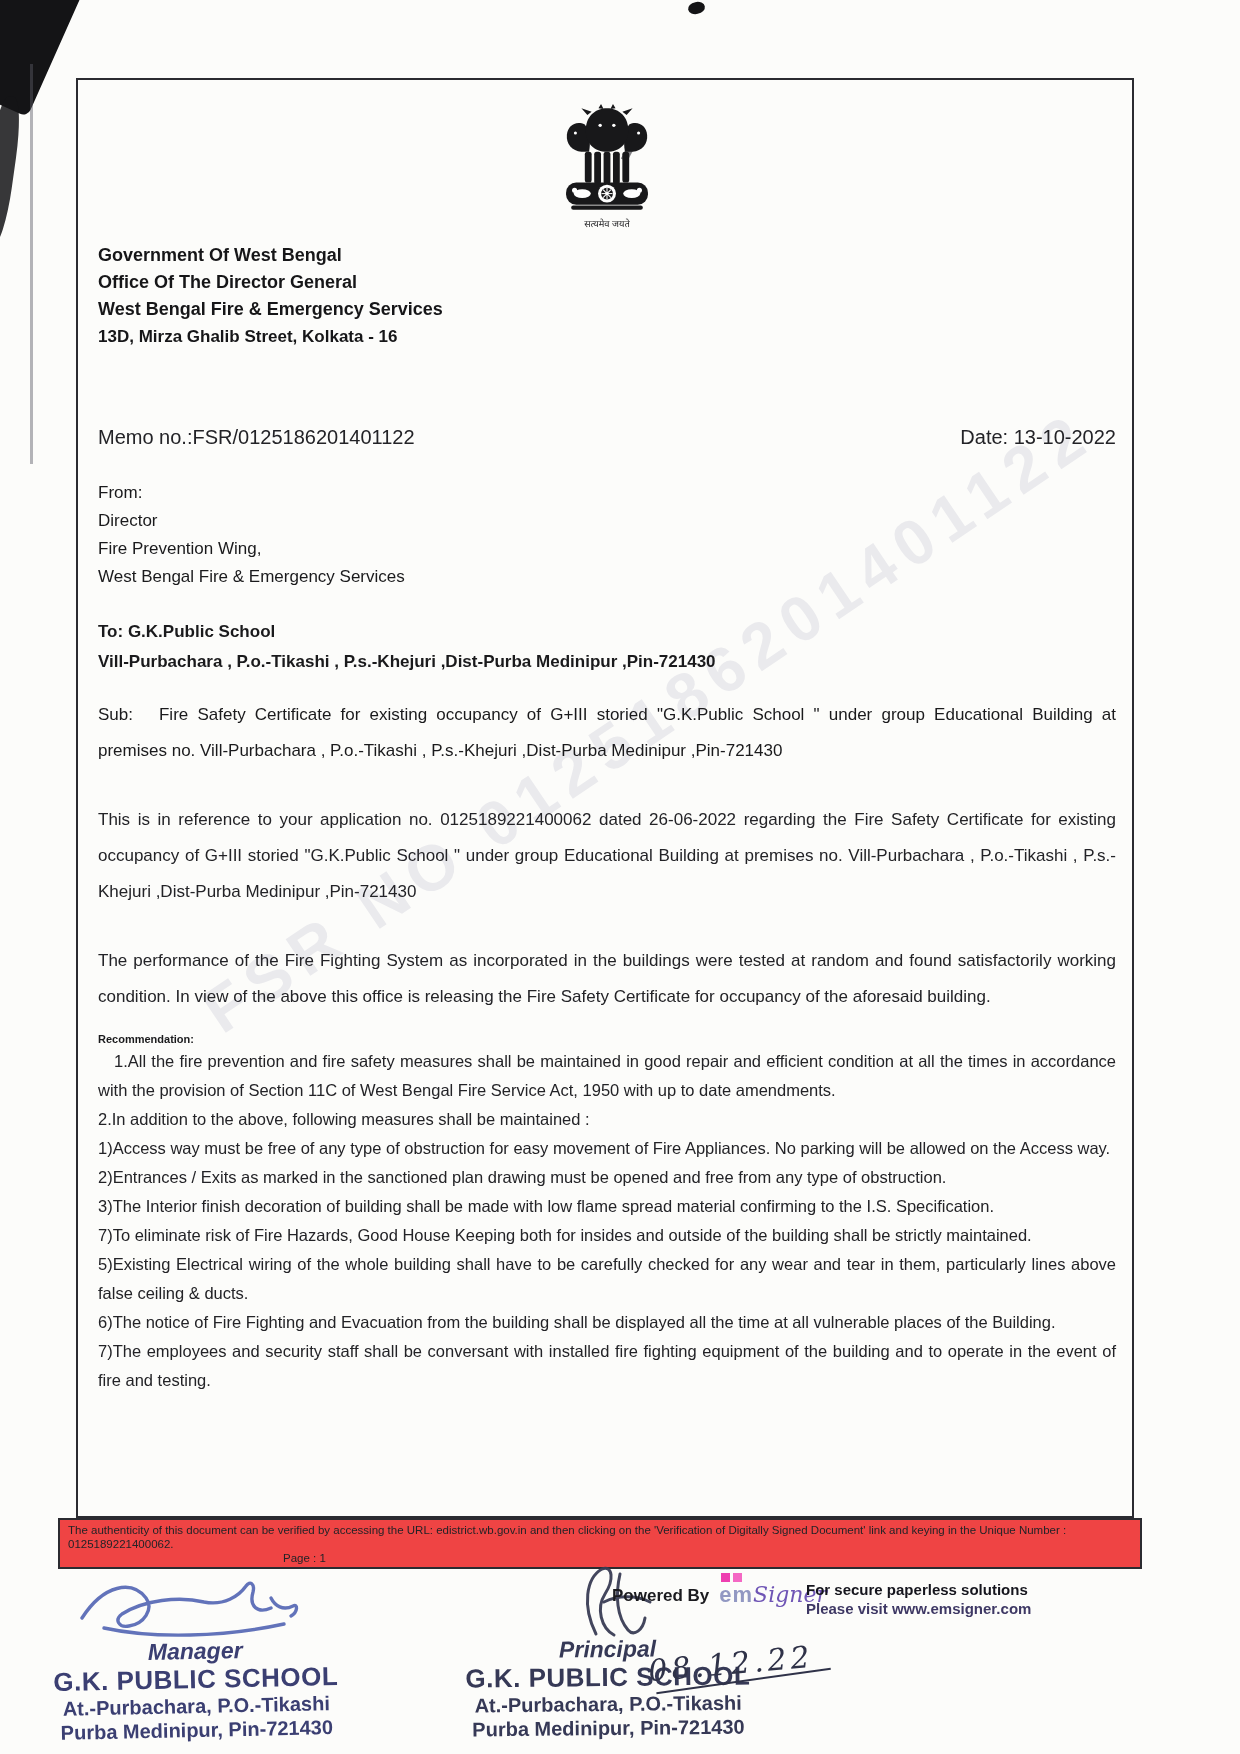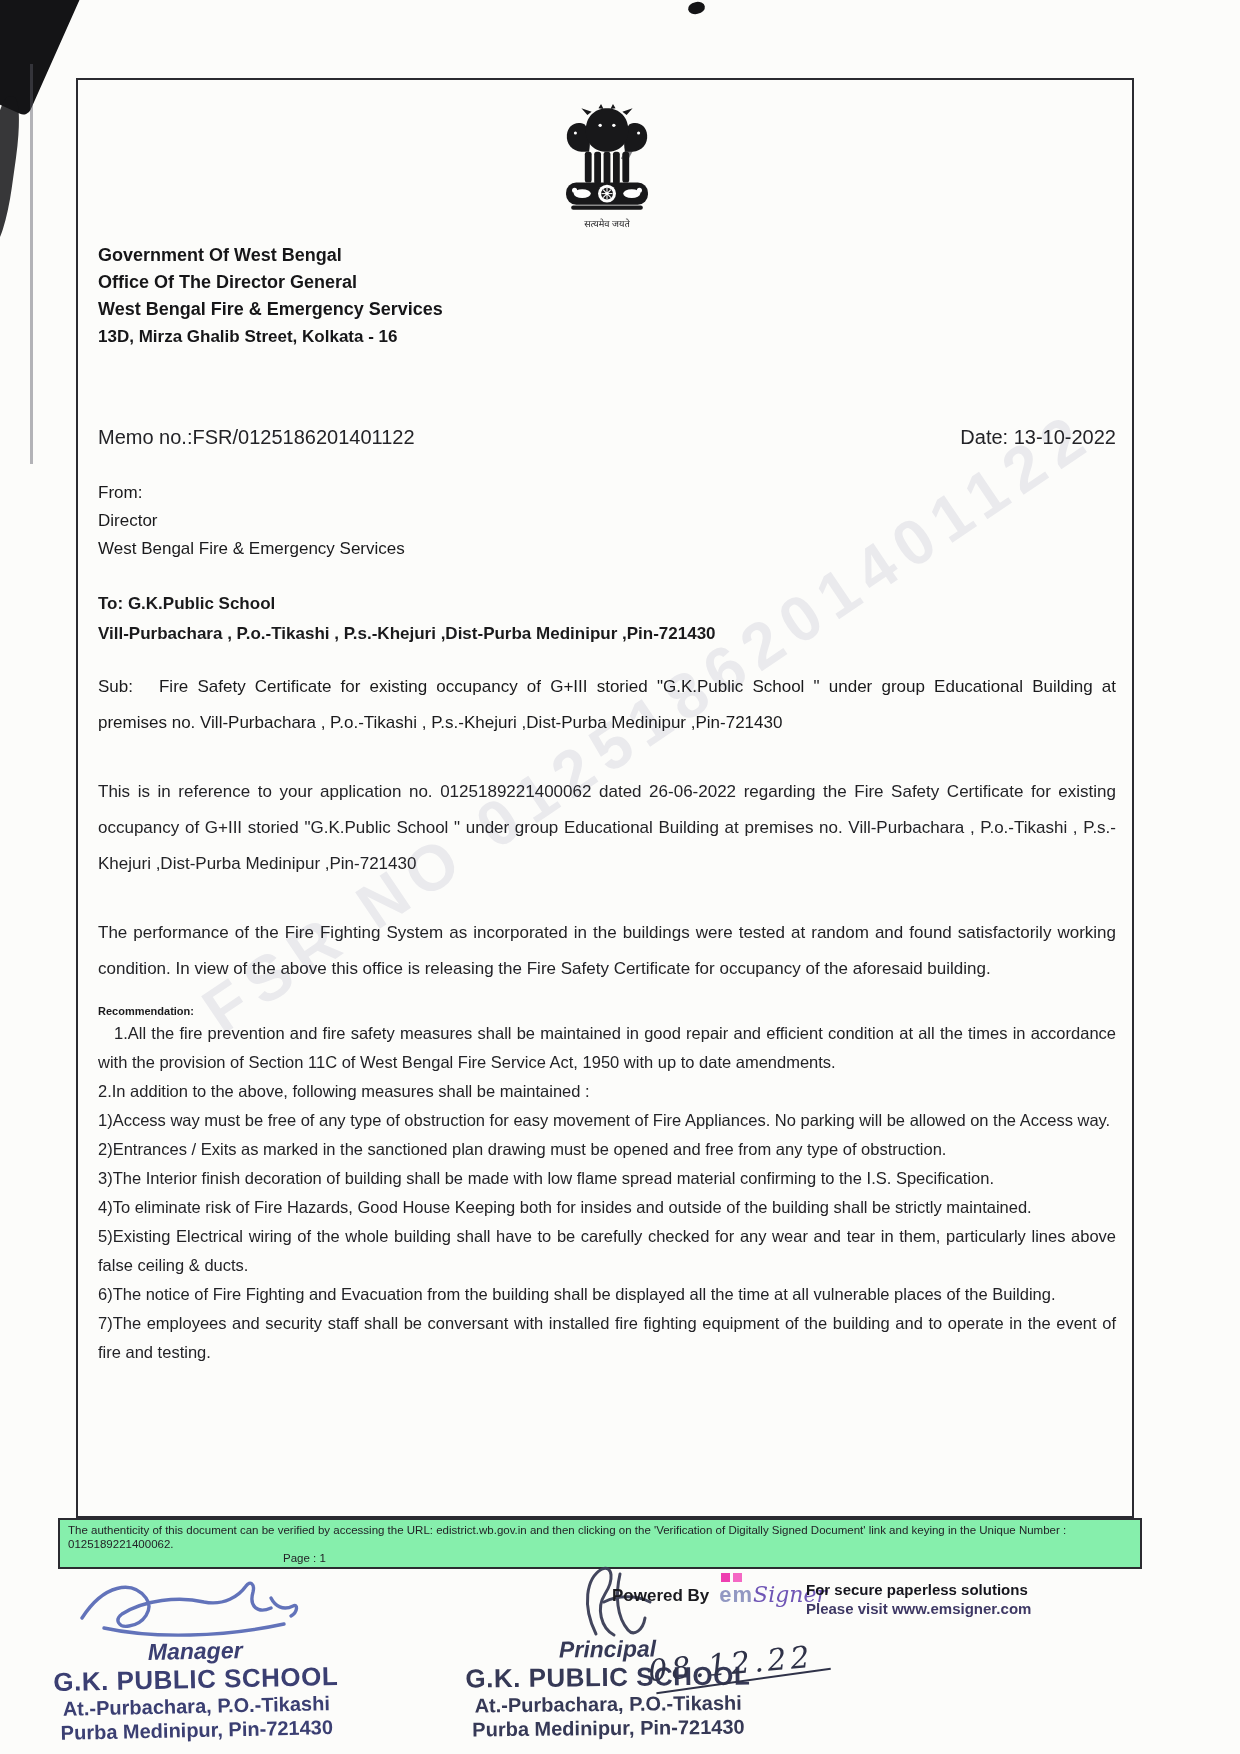--- a/index.html
+++ b/index.html
@@ -35,21 +35,21 @@
   .sub-block{margin-top:20px;font-weight:normal;font-size:17px;line-height:36px;text-align:justify;color:#1a1a1c;}
   .sub-block .sub-label{margin-right:26px;}
   .para{margin-top:33px;font-size:17px;line-height:36px;text-align:justify;color:#232327;}
   .rec-heading{margin-top:18px;font-weight:bold;font-size:11px;color:#1a1a1c;}
   .rec-list{margin-top:2px;}
   .rec-item{font-size:16.5px;line-height:29px;text-align:justify;color:#232327;}
   .rec-list div.rec-item:first-of-type{text-indent:16px;}
   
   .auth-box{
     position:absolute;left:58px;top:1518px;width:1084px;box-sizing:border-box;z-index:3;
-    border:2px solid #2b2b30;background:#86efac;padding:3px 8px 2px 8px;
+    border:2px solid #2b2b30;background:#ef4444;padding:3px 8px 2px 8px;
     font-size:11.5px;line-height:14px;color:#232327;
   }
   .auth-page{margin-left:215px;}
   
   .sig-manager-svg{position:absolute;left:72px;top:1576px;z-index:4;}
   .stamp{position:absolute;text-align:center;z-index:3;font-weight:bold;}
   .stamp-manager{left:26px;top:1638px;width:340px;color:#3b3f72;transform:rotate(-1.2deg);}
   .stamp-principal{left:438px;top:1636px;width:340px;color:#363956;transform:rotate(-0.6deg);}
   .stamp .title{font-style:italic;font-size:23px;line-height:26px;}
   .stamp .org{font-size:26px;line-height:30px;letter-spacing:.5px;}
@@ -135,20 +135,21 @@
     <div class="memo-row">
       <span>Memo no.:FSR/0125186201401122</span>
       <span>Date: 13-10-2022</span>
     </div>
 
     <div class="from-block">
       <div>From:</div>
       <div>
 
       <div>Director</div>
+          <div>Fire Prevention Wing,</div>
           <div>West Bengal Fire &amp; Emergency Services</div>
         </div>
     </div>
 
     <div class="to-block">
       <div>To: G.K.Public School</div>
       <div>Vill-Purbachara , P.o.-Tikashi , P.s.-Khejuri ,Dist-Purba Medinipur ,Pin-721430</div>
     </div>
 
     <div class="sub-block">
@@ -160,21 +161,21 @@
 
     <div class="rec-heading">Recommendation:</div>
 
     <div class="rec-list">
 
     <div class="rec-item">1.All the fire prevention and fire safety measures shall be maintained in good repair and efficient condition at all the times in accordance with the provision of Section 11C of West Bengal Fire Service Act, 1950 with up to date amendments.</div>
         <div class="rec-item">2.In addition to the above, following measures shall be maintained :</div>
         <div class="rec-item">1)Access way must be free of any type of obstruction for easy movement of Fire Appliances. No parking will be allowed on the Access way.</div>
         <div class="rec-item">2)Entrances / Exits as marked in the sanctioned plan drawing must be opened and free from any type of obstruction.</div>
         <div class="rec-item">3)The Interior finish decoration of building shall be made with low flame spread material confirming to the I.S. Specification.</div>
-        <div class="rec-item">4)To eliminate risk of Fire Hazards, Good House Keeping both for insides and outside of the building shall be strictly maintained.</div>
+        <div class="rec-item">7)To eliminate risk of Fire Hazards, Good House Keeping both for insides and outside of the building shall be strictly maintained.</div>
         <div class="rec-item">5)Existing Electrical wiring of the whole building shall have to be carefully checked for any wear and tear in them, particularly lines above false ceiling &amp; ducts.</div>
         <div class="rec-item">6)The notice of Fire Fighting and Evacuation from the building shall be displayed all the time at all vulnerable places of the Building.</div>
         <div class="rec-item">7)The employees and security staff shall be conversant with installed fire fighting equipment of the building and to operate in the event of fire and testing.</div>
       </div>
 
   </div>
 
   <div class="auth-box">
     <div>The authenticity of this document can be verified by accessing the URL: edistrict.wb.gov.in and then clicking on the 'Verification of Digitally Signed Document' link and keying in the Unique Number : 0125189221400062.</div>
     <div class="auth-page">Page : 1</div>

